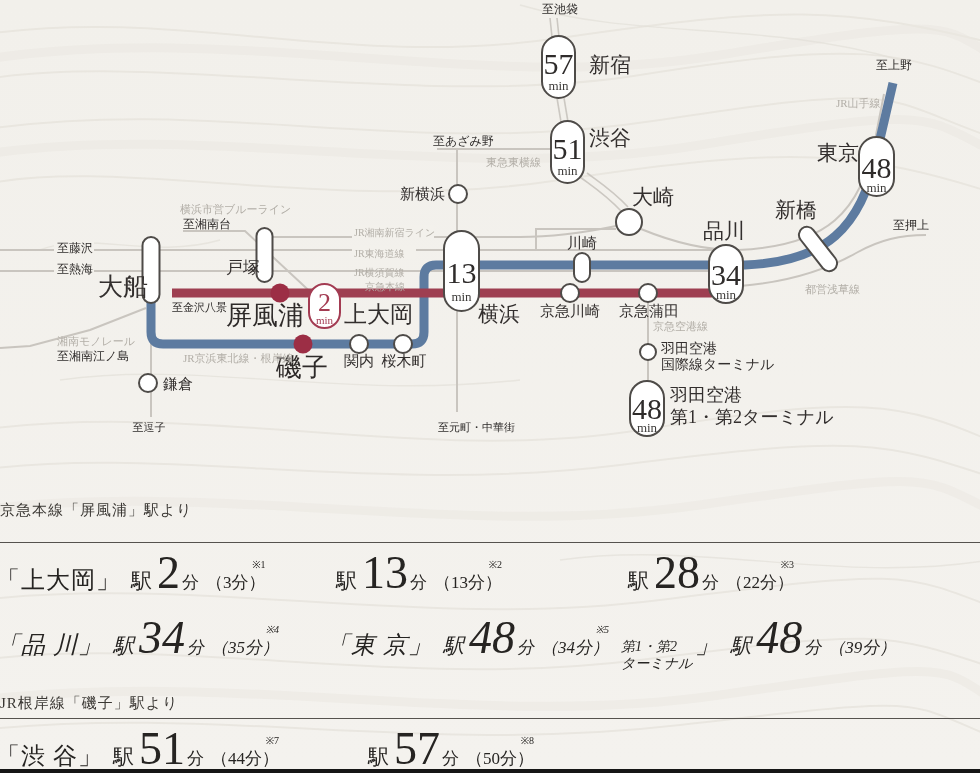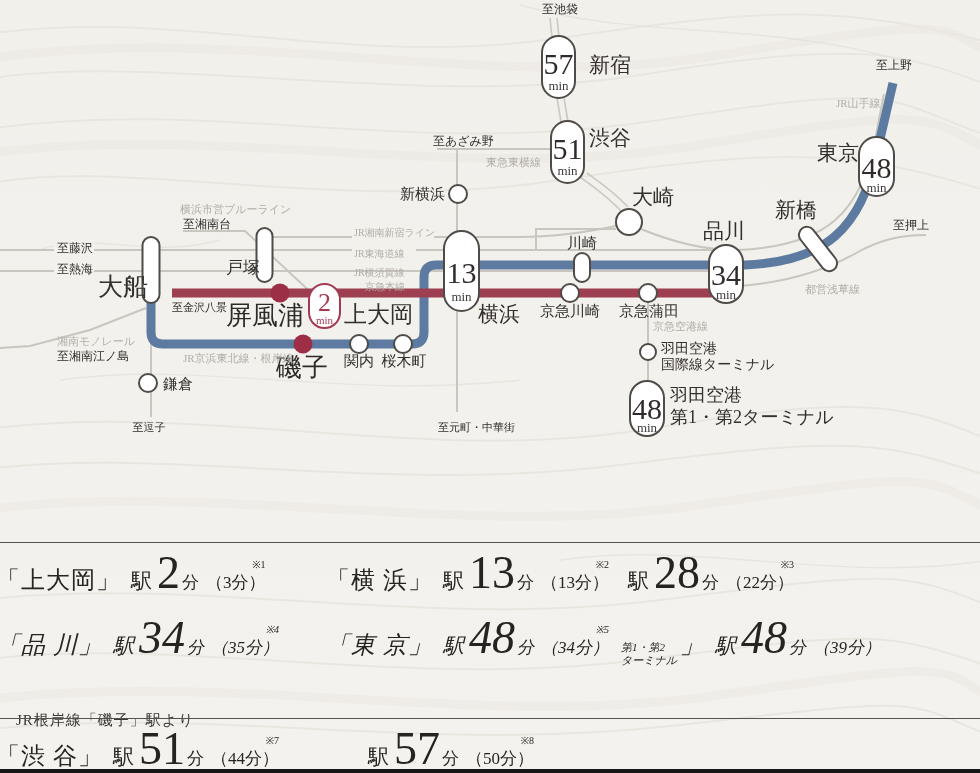--- a/index.html
+++ b/index.html
@@ -39,21 +39,21 @@
   .sec-header{position:absolute;left:0;font-size:15px;letter-spacing:1px;color:#3a3733;}
   .rule{position:absolute;left:0;right:0;height:1px;background:#55524e;}
   .rrow{position:absolute;left:0;display:grid;grid-template-columns:330px 292px 358px;width:968px;}
   .ritem{display:flex;align-items:baseline;white-space:nowrap;margin-left:-4px;}
   .rname{font-size:24px;letter-spacing:1px;}
   .reki{font-size:21px;margin-left:10px;}
   .rnum{font-size:46px;line-height:.95;margin-left:5px;}
   .rfun{font-size:17px;margin-left:2px;}
   .rparen{font-size:17px;margin-left:7px;position:relative;}
   .rnote{position:absolute;top:-14px;right:0;font-size:10px;letter-spacing:0;}
-  .small-stack{display:inline-flex;flex-direction:column;font-size:11px;line-height:1.2;
+  .small-stack{display:inline-flex;flex-direction:column;font-size:14px;line-height:1.2;
                vertical-align:2px;margin:0 3px;letter-spacing:0;}
   .bottom-bar{position:absolute;left:0;right:0;top:769px;height:4px;background:#161616;}
 </style>
 </head>
 <body>
 
 <div class="stage">
 
   <svg class="bg-waves" width="980" height="773" viewBox="0 0 980 773">
     <g fill="none" stroke="#e7e4dd" stroke-width="2" opacity="0.8">
@@ -217,32 +217,32 @@
       <text class="lname" x="183" y="362">JR京浜東北線・根岸線</text>
       <text class="lname" x="57" y="345">湘南モノレール</text>
       <text class="lname" x="836" y="107">JR山手線</text>
       <text class="lname" x="805" y="293">都営浅草線</text>
       <text class="lname" x="653" y="330">京急空港線</text>
     </g>
   </svg>
 
   <div class="routes">
 
+    <div class="sec-header" style="top:501px;">京急本線「屏風浦」駅より</div>
     <div class="rule" style="top:542px;"></div>
 
     <div class="rrow" style="top:551px;">
       <div class="ritem">
         <span class="rname">「上大岡」</span>
         <span class="reki">駅</span>
         <span class="rnum">2</span>
         <span class="rfun">分</span>
         <span class="rparen"><sup class="rnote">※1</sup><span>（3分）</span></span>
       </div>
       <div class="ritem">
-        <span class="rname">「横 浜」</span>
         <span class="reki">駅</span>
         <span class="rnum">13</span>
         <span class="rfun">分</span>
         <span class="rparen"><sup class="rnote">※2</sup><span>（13分）</span></span>
       </div>
       <div class="ritem">
         <span class="reki">駅</span>
         <span class="rnum">28</span>
         <span class="rfun">分</span>
         <span class="rparen"><sup class="rnote">※3</sup><span>（22分）</span></span>
@@ -269,21 +269,21 @@
               <span>第1・第2</span>
               <span>ターミナル</span>
             </span><span>」</span></span>
         <span class="reki">駅</span>
         <span class="rnum">48</span>
         <span class="rfun">分</span>
         <span class="rparen"><span>（39分）</span></span>
       </div>
     </div>
 
-    <div class="sec-header" style="top:711px;margin-left:16px;">JR根岸線「磯子」駅より</div>
+    <div class="sec-header" style="top:694px;">JR根岸線「磯子」駅より</div>
     <div class="rule" style="top:718px;"></div>
 
     <div class="rrow" style="top:727px;gap:32px;">
       <div class="ritem">
         <span class="rname">「渋 谷」</span>
         <span class="reki">駅</span>
         <span class="rnum">51</span>
         <span class="rfun">分</span>
         <span class="rparen"><sup class="rnote">※7</sup><span>（44分）</span></span>
       </div>

